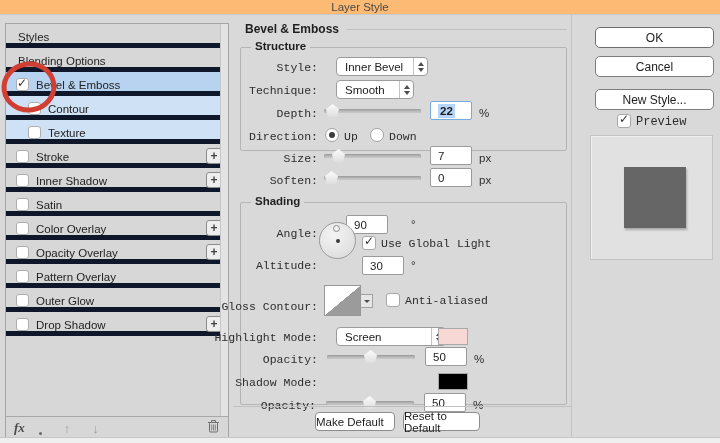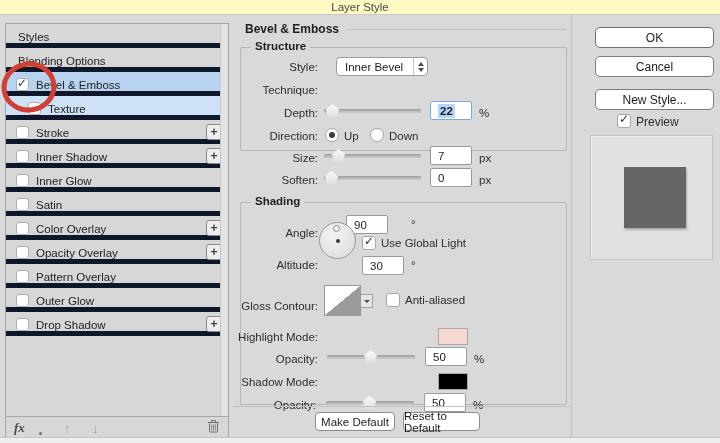--- a/index.html
+++ b/index.html
@@ -9,21 +9,21 @@
     background:#ffffff;
     position:relative;
     overflow:hidden;
     -webkit-font-smoothing:antialiased;
   }
   .dialog { position:absolute; inset:0; background:#d9d9d9; }
 
   
   .titlebar {
     position:absolute; left:0; top:0; width:720px; height:15px;
-    background:#fef9c3; border-bottom:1px solid #c9c9c9;
+    background:#fdba74; border-bottom:1px solid #c9c9c9;
     display:flex; align-items:center; justify-content:center;
     font-size:11.5px; color:#4a4a4a;
   }
 
   
   .bottom-strip{
     position:absolute; left:0; top:437px; width:720px; height:6px;
     background:#efefef; border-top:1px solid #c6c6c6;
   }
 
@@ -91,21 +91,21 @@
   .group{
     position:absolute; left:7px; width:327px;
     border:1px solid #b5b5b5; border-radius:2px;
   }
   .group.structure{ top:33px; height:104px; }
   .group.shading  { top:188px; height:203px; }
   .legend{
     position:absolute; left:10px; top:-8px; background:#d9d9d9; padding:0 4px;
     font-size:11.5px; font-weight:bold; color:#1f1f1f;
   }
-  .lbl{ position:absolute; font-size:11.5px; color:#2d2d2d; white-space:nowrap; }
+  .lbl{ position:absolute; font-size:11.5px; color:#2d2d2d; white-space:nowrap;font-family:Liberation Mono, monospace; }
   .lbl.r{ text-align:right; }
 
   .dropdown{
     position:absolute; height:19px; background:#ffffff;
     border:1px solid #9c9c9c; border-radius:4px;
     display:flex; align-items:center; font-size:11.5px; color:#1c1c1c;
     padding-left:8px;
     margin-left:12px;
   }
   .stepper{
@@ -177,21 +177,21 @@
     position:absolute; left:127px; top:271px; width:12px; height:14px;
     background:#e6e6e6; border:1px solid #a2a2a2; border-left:none;
     display:flex; align-items:center; justify-content:center;
   }
   .contour-arrow .tri-dn{ border-left-width:3px; border-right-width:3px; border-top-width:3.5px; }
 
   .swatch{ position:absolute; width:30px; height:17px; border:1px solid #a9a9a9; }
 
   .btn{
     position:absolute; background:#ffffff; border:1px solid #8d8d8d; border-radius:4px;
-    display:flex; align-items:center; justify-content:center;
+    display:flex; align-items:center; justify-content:flex-start;
     font-size:11.5px; color:#1c1c1c;
   }
   .panel-divider{ position:absolute; left:0; top:392px; width:338px; height:1px; background:#c0c0c0; }
 
   
   .rightcol{ position:absolute; left:572px; top:14px; width:148px; height:423px; }
   .rbtn{
     position:absolute; left:23px; width:119px; height:21px;
     background:#ffffff; border:1px solid #7e7e7e; border-radius:5px;
     display:flex; align-items:center; justify-content:center;
@@ -224,35 +224,35 @@
       <span>Blending Options</span>
     </div>
     <div class="srow hascb sel">
       <span class="cb checked">
           <span class="mark">✓</span>
         </span>
       <span>Bevel &amp; Emboss</span>
     </div>
     <div class="srow hascb indent tint">
       <span class="cb"></span>
+      <span>Contour</span>
+    </div>
+    <div class="srow hascb indent tint">
+      <span class="cb"></span>
       <span>Texture</span>
     </div>
     <div class="srow hascb">
       <span class="cb"></span>
       <span>Stroke</span>
       <span class="plusbtn">+</span>
     </div>
     <div class="srow hascb">
       <span class="cb"></span>
       <span>Inner Shadow</span>
       <span class="plusbtn">+</span>
-    </div>
-    <div class="srow hascb">
-      <span class="cb"></span>
-      <span>Inner Glow</span>
     </div>
     <div class="srow hascb">
       <span class="cb"></span>
       <span>Satin</span>
     </div>
     <div class="srow hascb">
       <span class="cb"></span>
       <span>Color Overlay</span>
       <span class="plusbtn">+</span>
     </div>
@@ -312,20 +312,27 @@
       <span class="lbl r" style="right:248px; top:13px;">Style:</span>
       <div class="dropdown" style="left:83px; top:9px; width:92px;">
         <span>Inner Bevel</span>
         <span class="stepper">
             <span class="tri-up"></span>
             <span class="tri-dn"></span>
           </span>
       </div>
 
       <span class="lbl r" style="right:248px; top:36px;">Technique:</span>
+      <div class="dropdown" style="left:83px; top:32px; width:78px;">
+        <span>Smooth</span>
+        <span class="stepper">
+            <span class="tri-up"></span>
+            <span class="tri-dn"></span>
+          </span>
+      </div>
 
       <span class="lbl r" style="right:248px; top:59px;">Depth:</span>
       <div class="slider" style="left:83px; top:56px; width:97px;">
         <span class="track"></span>
         <span class="thumb" style="left:2px;"></span>
       </div>
       <div class="valbox focused" style="left:189px; top:53px;font-weight:bold;">
         <span class="vtext">22</span>
       </div>
       <span class="unit" style="left:238px; top:59px;">%</span>
@@ -386,20 +393,27 @@
 
       <span class="lbl r" style="right:248px; top:97px;">Gloss Contour:</span>
       <div class="contour-box" style="left:83px; top:82px;"></div>
       <div class="contour-arrow" style="left:120px; top:91px;">
           <span class="tri-dn"></span>
         </div>
       <span class="checkbox" style="left:145px; top:90px;"></span>
       <span class="lbl" style="left:164px; top:91px;">Anti-aliased</span>
 
       <span class="lbl r" style="right:248px; top:128px;">Highlight Mode:</span>
+      <div class="dropdown" style="left:83px; top:124px; width:110px;">
+        <span>Screen</span>
+        <span class="stepper">
+            <span class="tri-up"></span>
+            <span class="tri-dn"></span>
+          </span>
+      </div>
       <span class="swatch" style="left:197px; top:125px; background:#f8d8d5;"></span>
 
       <span class="lbl r" style="right:248px; top:150px;">Opacity:</span>
       <div class="slider" style="left:86px; top:147px; width:88px;">
         <span class="track"></span>
         <span class="thumb" style="left:37px;"></span>
       </div>
       <div class="valbox" style="left:184px; top:144px;">
         <span>50</span>
       </div>

